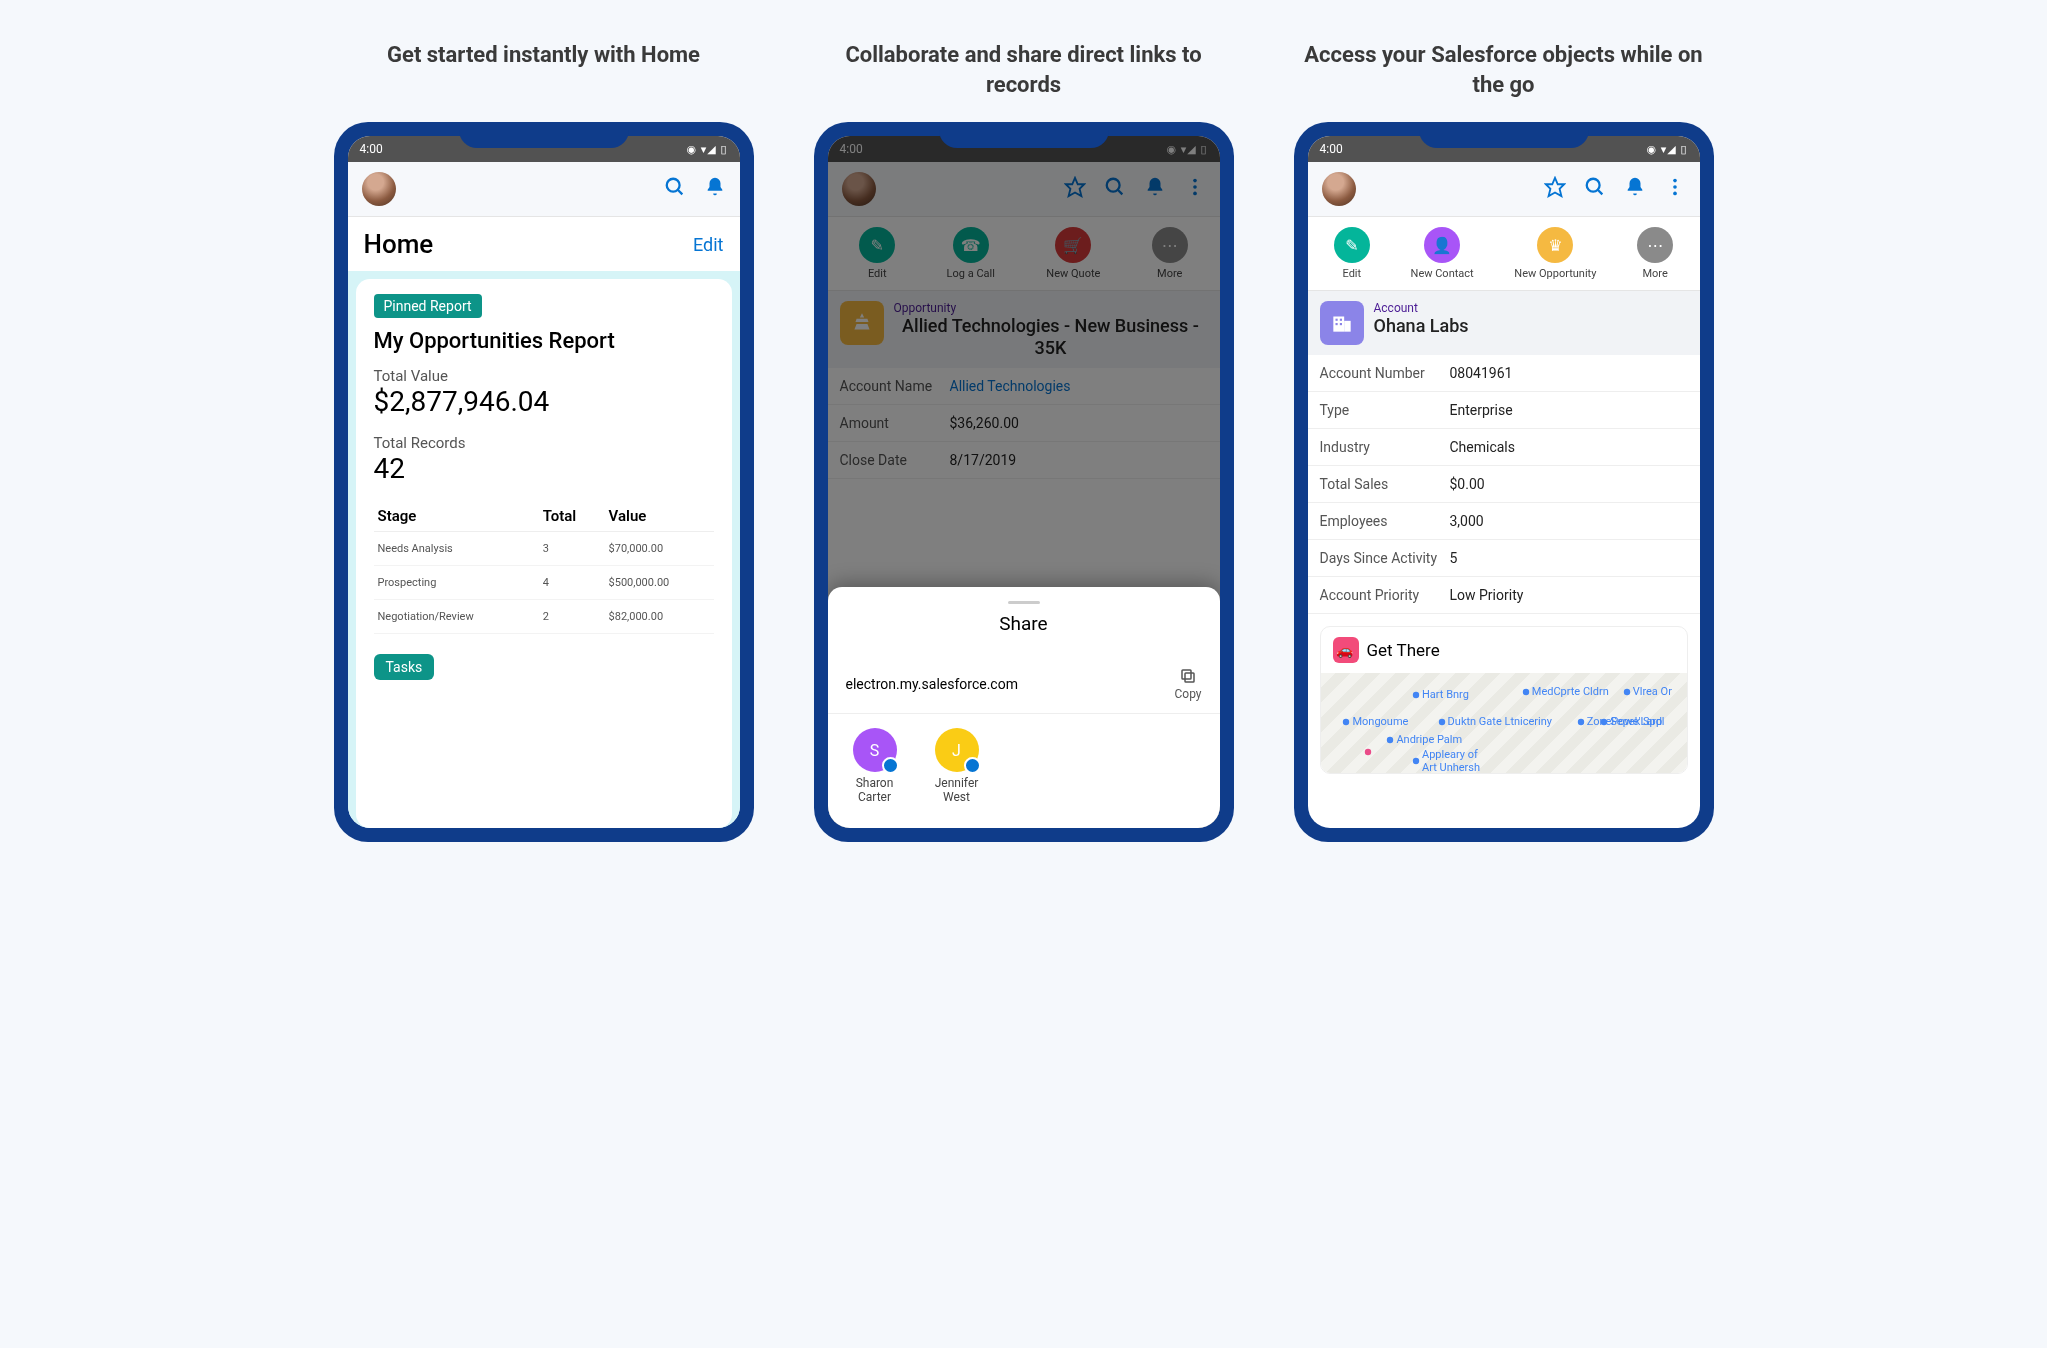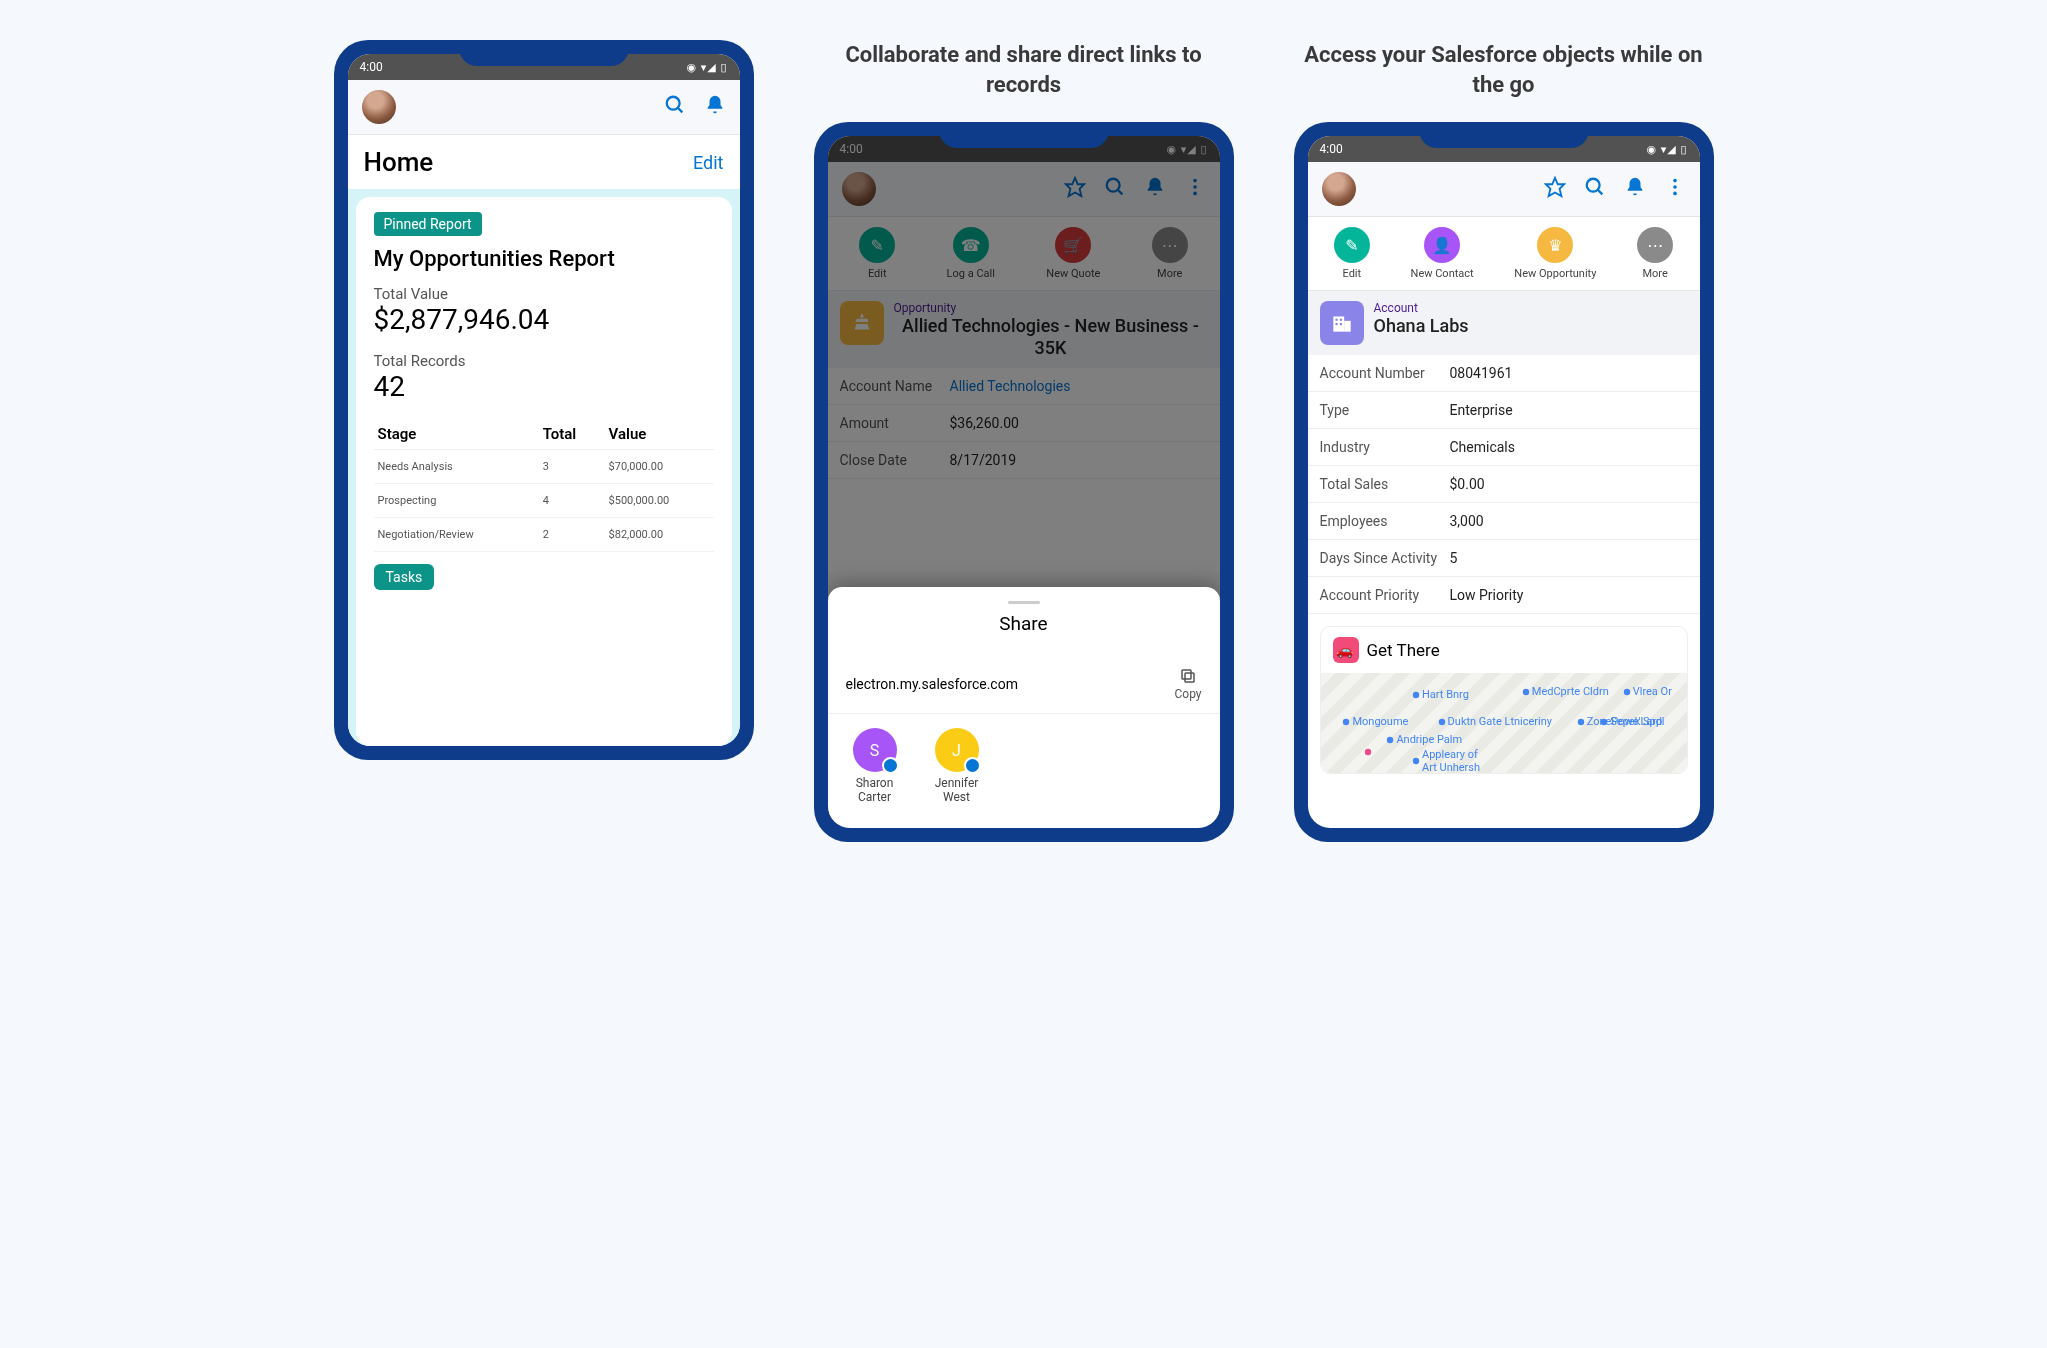--- a/index.html
+++ b/index.html
@@ -66,21 +66,21 @@
 .edit-link { color:#0675d3; font-size:18px;}
 .card-container { background:#d6f4f7; padding:8px 8px 0 8px; flex:1; overflow:hidden;}
 .report-card { background:#fff; border-radius:14px; padding:15px 18px; height:100%;}
 .pinned-tag { display:inline-block; background:#0d9488; color:#fff; font-size:14px; padding:4px 10px; border-radius:4px; margin-bottom:10px;}
 .report-title { font-size:22px; font-weight:500; margin-bottom:14px;}
 .metric-label { font-size:15px; color:#555; }
 .metric-value { font-size:28px; font-weight:400; margin-bottom:16px;}
 .report-table th { text-align:left; font-size:15px; font-weight:600; padding:6px 4px; border-bottom:1px solid #eee;}
 .report-table td { font-size:11px; color:#555; padding:10px 4px; border-bottom:1px solid #f3f3f3;margin-top:40px;}
 .report-table { width:100%; border-collapse:collapse;}
-.tasks-tag { background:#0d9488; color:#fff; font-size:14px; padding:5px 12px; border-radius:6px; display:inline-block; margin-top:12px;}
+.tasks-tag { background:#0d9488; color:#fff; font-size:14px; padding:5px 12px; border-radius:6px; display:inline-block; margin-top:20px;}
 
 
 .dim-overlay { position:absolute; inset:0; background:rgba(0,0,0,0.5); z-index:3;}
 .action-row { display:flex; justify-content:space-around; background:#fff; padding:10px 6px; border-bottom:1px solid #e5e5e5;}
 .action-item { display:flex; flex-direction:column; align-items:center; gap:4px;}
 .action-circle { width:36px;height:36px;border-radius:50%; display:flex;align-items:center;justify-content:center; color:#fff;}
 .action-label { font-size:11px; color:#444;}
 .record-header { background:#f1f3f6; padding:10px 12px; display:flex; gap:10px; align-items:flex-start;}
 .record-icon { width:44px;height:44px;border-radius:8px; background:#f5b941; display:flex;align-items:center;justify-content:center;color:#fff; flex-shrink:0;}
 .record-type { font-size:12px; color:#4c1d95;}
@@ -109,20 +109,21 @@
 .map-pin { position:absolute; font-size:11px; color:#4285f4; display:flex; align-items:center; gap:2px; white-space:nowrap;}
 .map-pin.pink svg { fill:#ea4c89;}
 .map-pin svg { width:8px; height:8px; fill:#4285f4; flex-shrink:0;}
 </style>
 </head>
 <body>
 
 <div class="container">
 
   <div class="column">
+    <div class="caption">Get started instantly with Home</div>
     <div class="phone-frame">
       <div class="notch"></div>
       <div class="screen">
         <div class="status-bar">
           <span>4:00</span>
           <span class="status-icons">◉ ▾◢ ▯</span>
         </div>
         <div class="app-bar">
           <div class="avatar"></div>
           <div class="app-bar-right">

